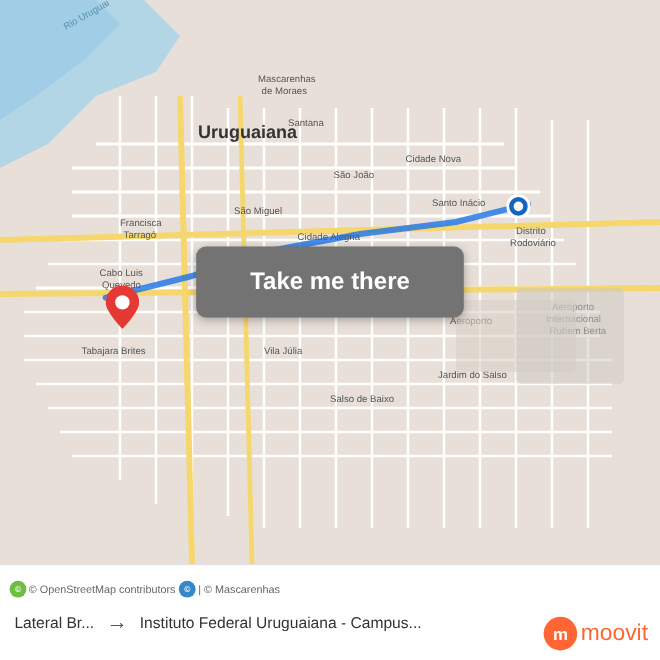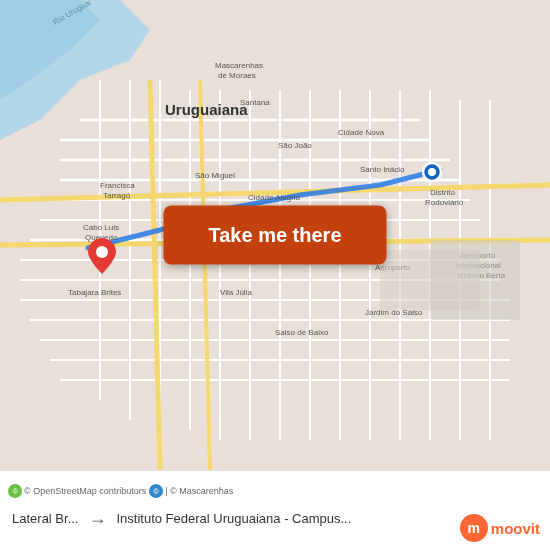--- a/index.html
+++ b/index.html
@@ -20,21 +20,21 @@
       position: absolute;
       top: 0; left: 0;
     }
 
     
     #take-me-there-btn {
       position: absolute;
       top: 50%;
       left: 50%;
       transform: translate(-50%, -50%);
-      background-color: #c2410c;
+      background-color: #737373;
       color: white;
       font-size: 20px;
       font-weight: bold;
       padding: 18px 45px;
       border-radius: 8px;
       border: none;
       cursor: pointer;
       white-space: nowrap;
       box-shadow: 0 2px 8px rgba(0,0,0,0.3);
       z-index: 10;
@@ -157,22 +157,22 @@
       border-radius: 50%;
       display: flex;
       align-items: center;
       justify-content: center;
       color: white;
       font-size: 14px;
       font-weight: bold;
     }
 
     .moovit-text {
-      font-size: 15px;
-      font-weight: bold;
+      font-size: 19px;
+      font-weight: normal;
       color: #FF6633;
     }
   </style>
 </head>
 <body>
 
 <div id="map-container">
 
   <svg id="map-svg" viewBox="0 0 550 470" xmlns="http://www.w3.org/2000/svg">
 

